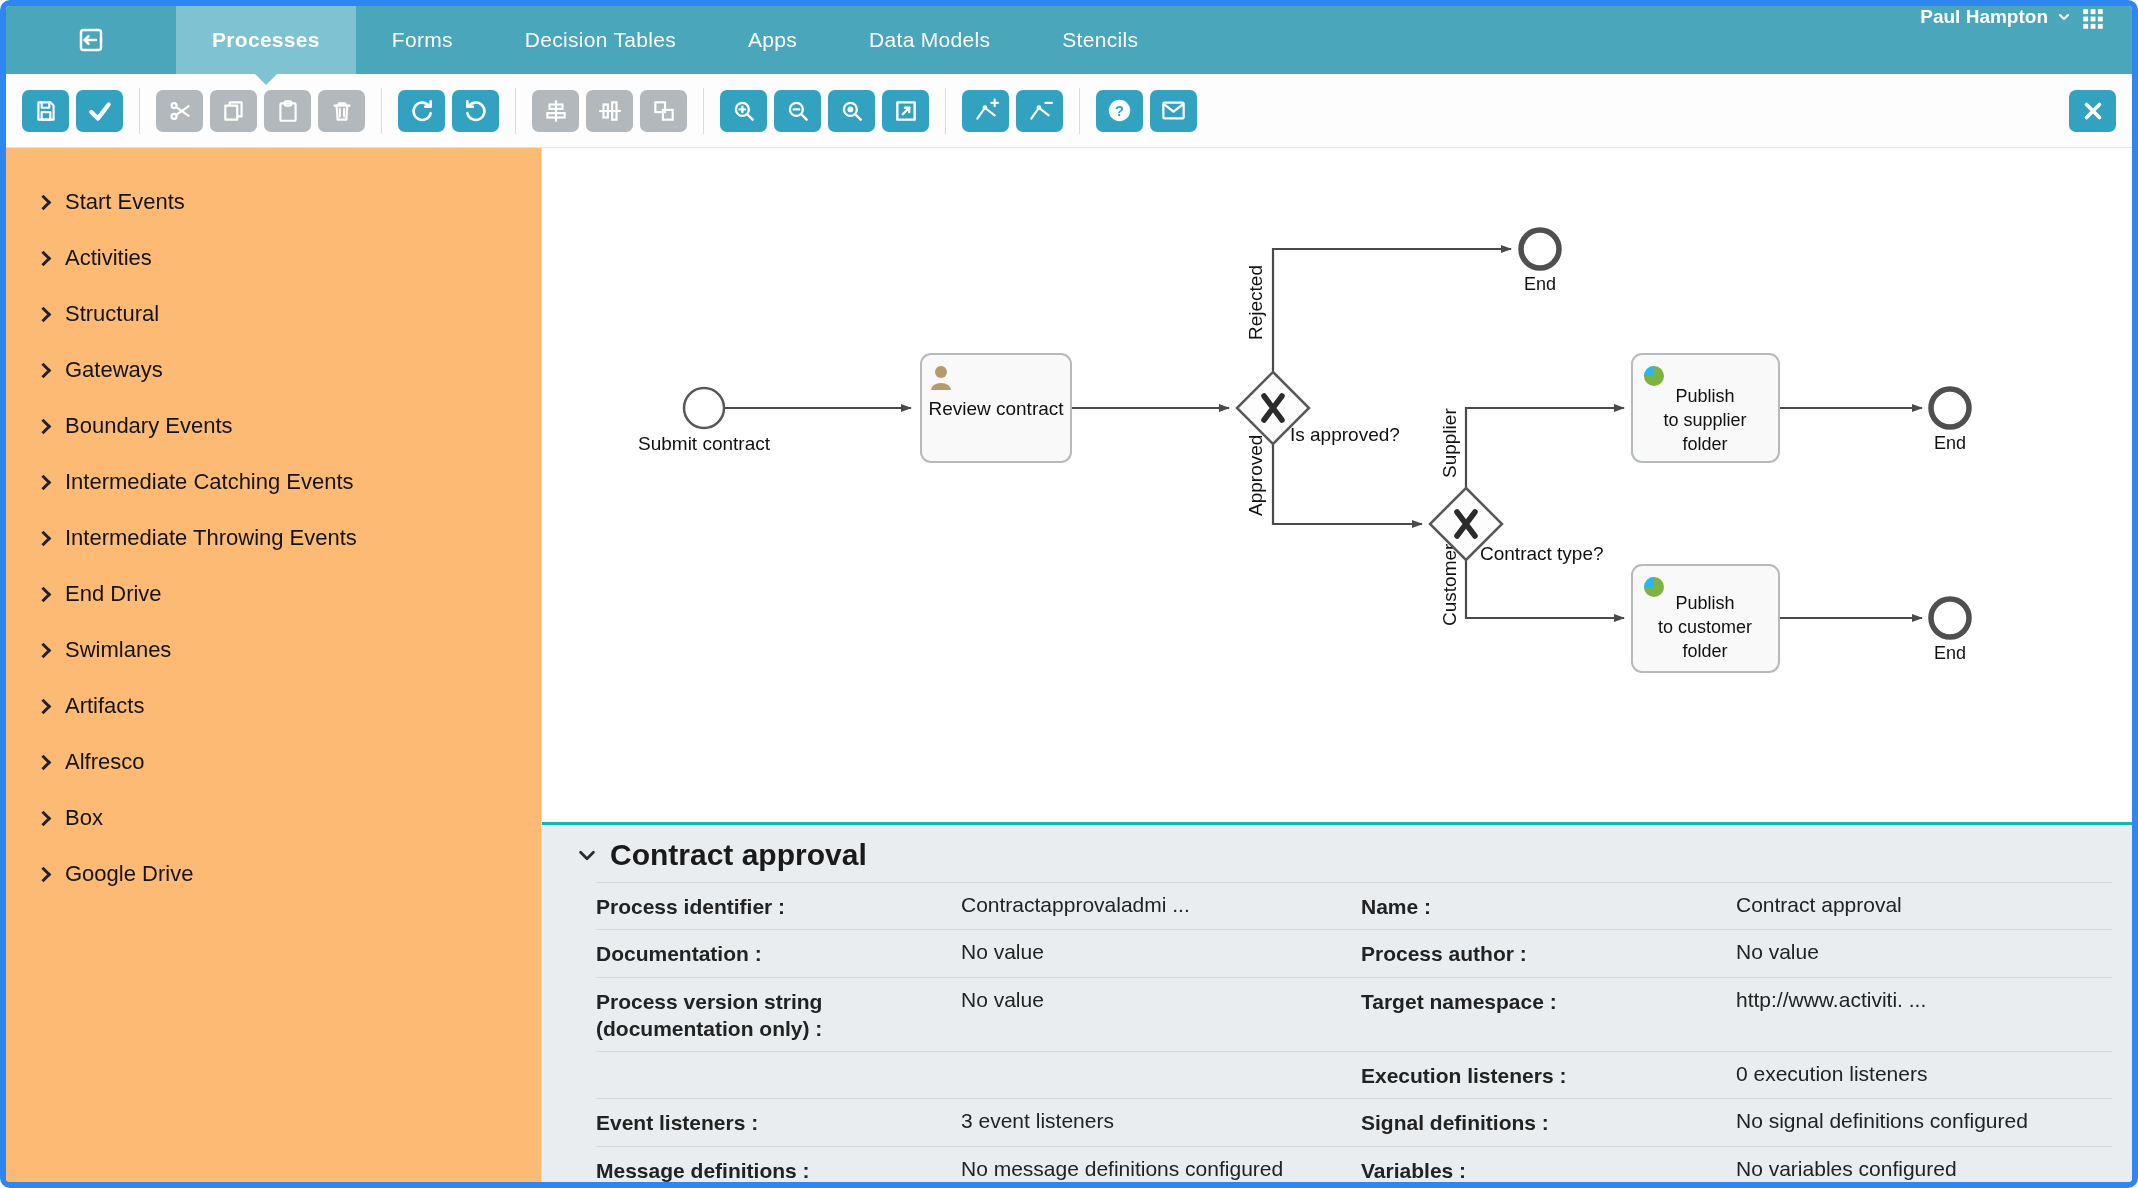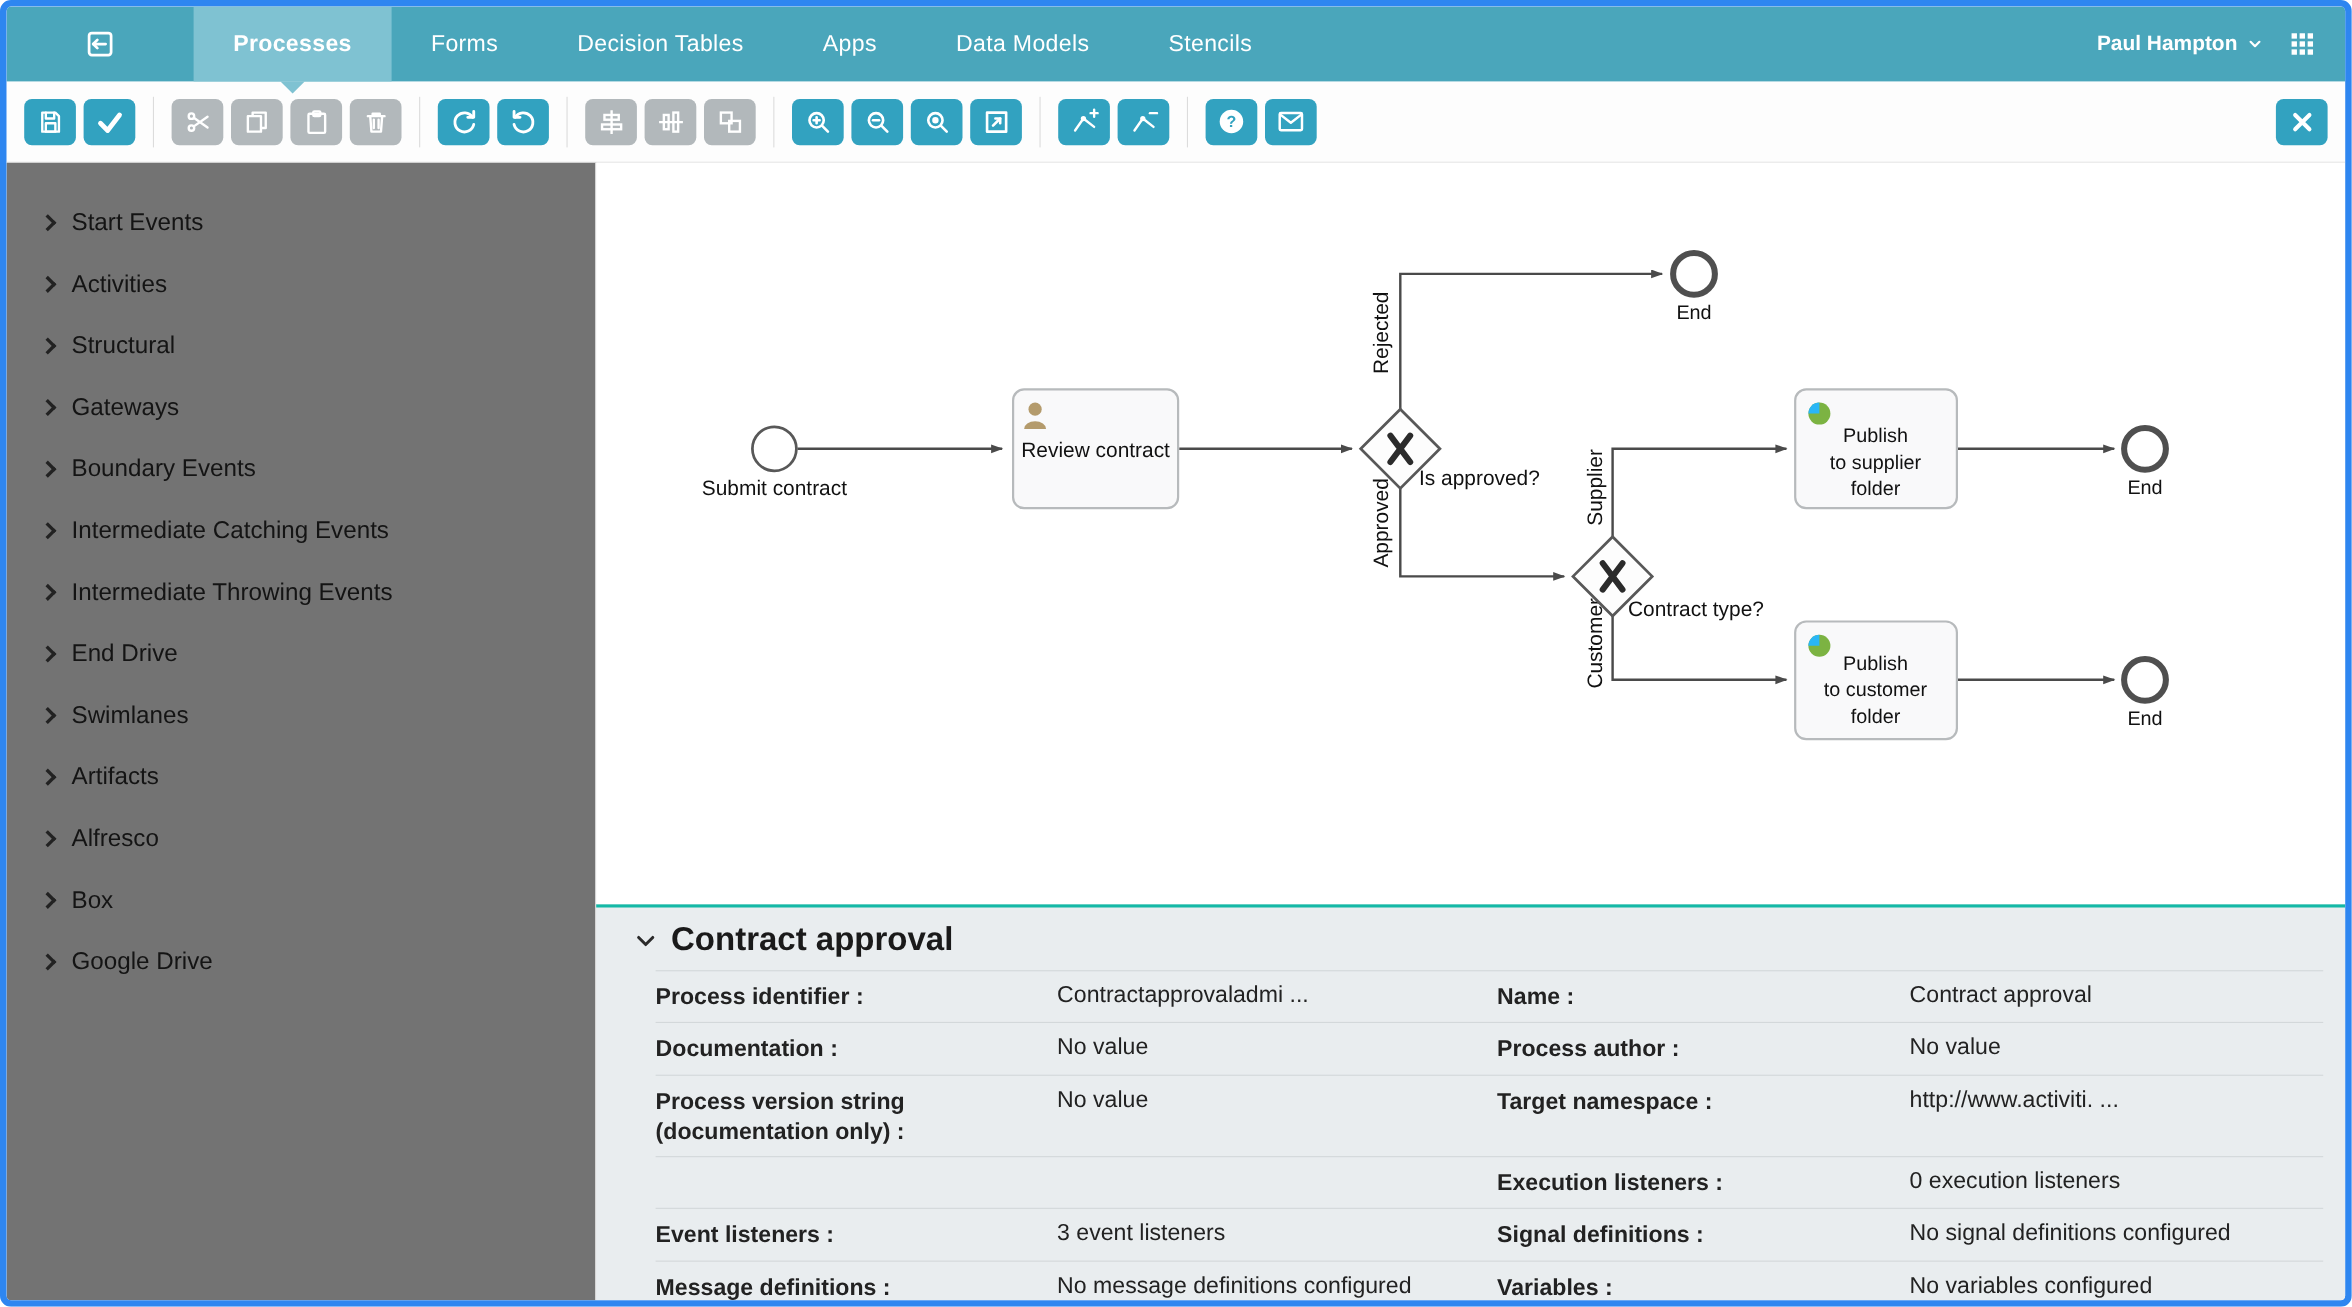--- a/index.html
+++ b/index.html
@@ -12,37 +12,37 @@
   
   .topnav { height:68px; background:#4aa6bb; display:flex; align-items:stretch;
             color:#fff; flex-shrink:0; position:relative; z-index:10; }
   .nav-back { width:170px; display:flex; align-items:center; justify-content:center; cursor:pointer; }
   .nav-tabs { display:flex; }
   .nav-tab { padding:0 36px; display:flex; align-items:center; font-size:21px;
              letter-spacing:.3px; position:relative; cursor:pointer; white-space:nowrap; }
   .nav-tab.active { background:#7fc2d2; font-weight:bold; }
   .nav-tab.active::after { content:""; position:absolute; left:50%; top:100%;
              transform:translateX(-50%); border:11px solid transparent; border-top-color:#7fc2d2; }
-  .nav-right { margin-left:auto; display:flex; align-items:center; gap:22px; padding-right:26px; }
+  .nav-right { margin-left:auto; display:flex; align-items:flex-start; gap:8px; padding-right:26px; }
   .nav-user { font-size:19px; font-weight:bold; display:flex; align-items:center; gap:8px; cursor:pointer; }
 
   
   .toolbar { height:74px; background:#fdfdfd; border-bottom:1px solid #e3e3e3;
              display:flex; align-items:center; padding:0 16px; gap:7px; flex-shrink:0; }
   .tb-btn { width:47px; height:42px; border-radius:7px; border:none; display:flex;
             align-items:center; justify-content:center; cursor:pointer; flex-shrink:0; }
   .tb-btn.on  { background:#32a2c0; }
   .tb-btn.off { background:#b2b8bb; cursor:default; }
   .tb-sep { width:1px; height:46px; background:#dcdcdc; margin:0 9px; flex-shrink:0; }
   .tb-spacer { flex:1; }
 
   
   .main { flex:1; display:flex; min-height:0; }
   .sidebar { width:536px; border-right:1px solid #e0e0e0; padding-top:26px;
-             flex-shrink:0; background:#737373; }
+             flex-shrink:0; background:#fdba74; }
   .sb-item { display:flex; align-items:center; gap:16px; padding:15px 0 15px 32px;
              font-size:22px; color:#141414; cursor:pointer; }
   .sb-chevron { width:11px; height:11px; border-top:3px solid #222; border-right:3px solid #222;
                 transform:rotate(45deg); flex-shrink:0; }
 
   .content { flex:1; display:flex; flex-direction:column; min-width:0; }
   .canvas { height:674px; background:#fff; position:relative; overflow:hidden; }
   .canvas svg { display:block; }
 
   

